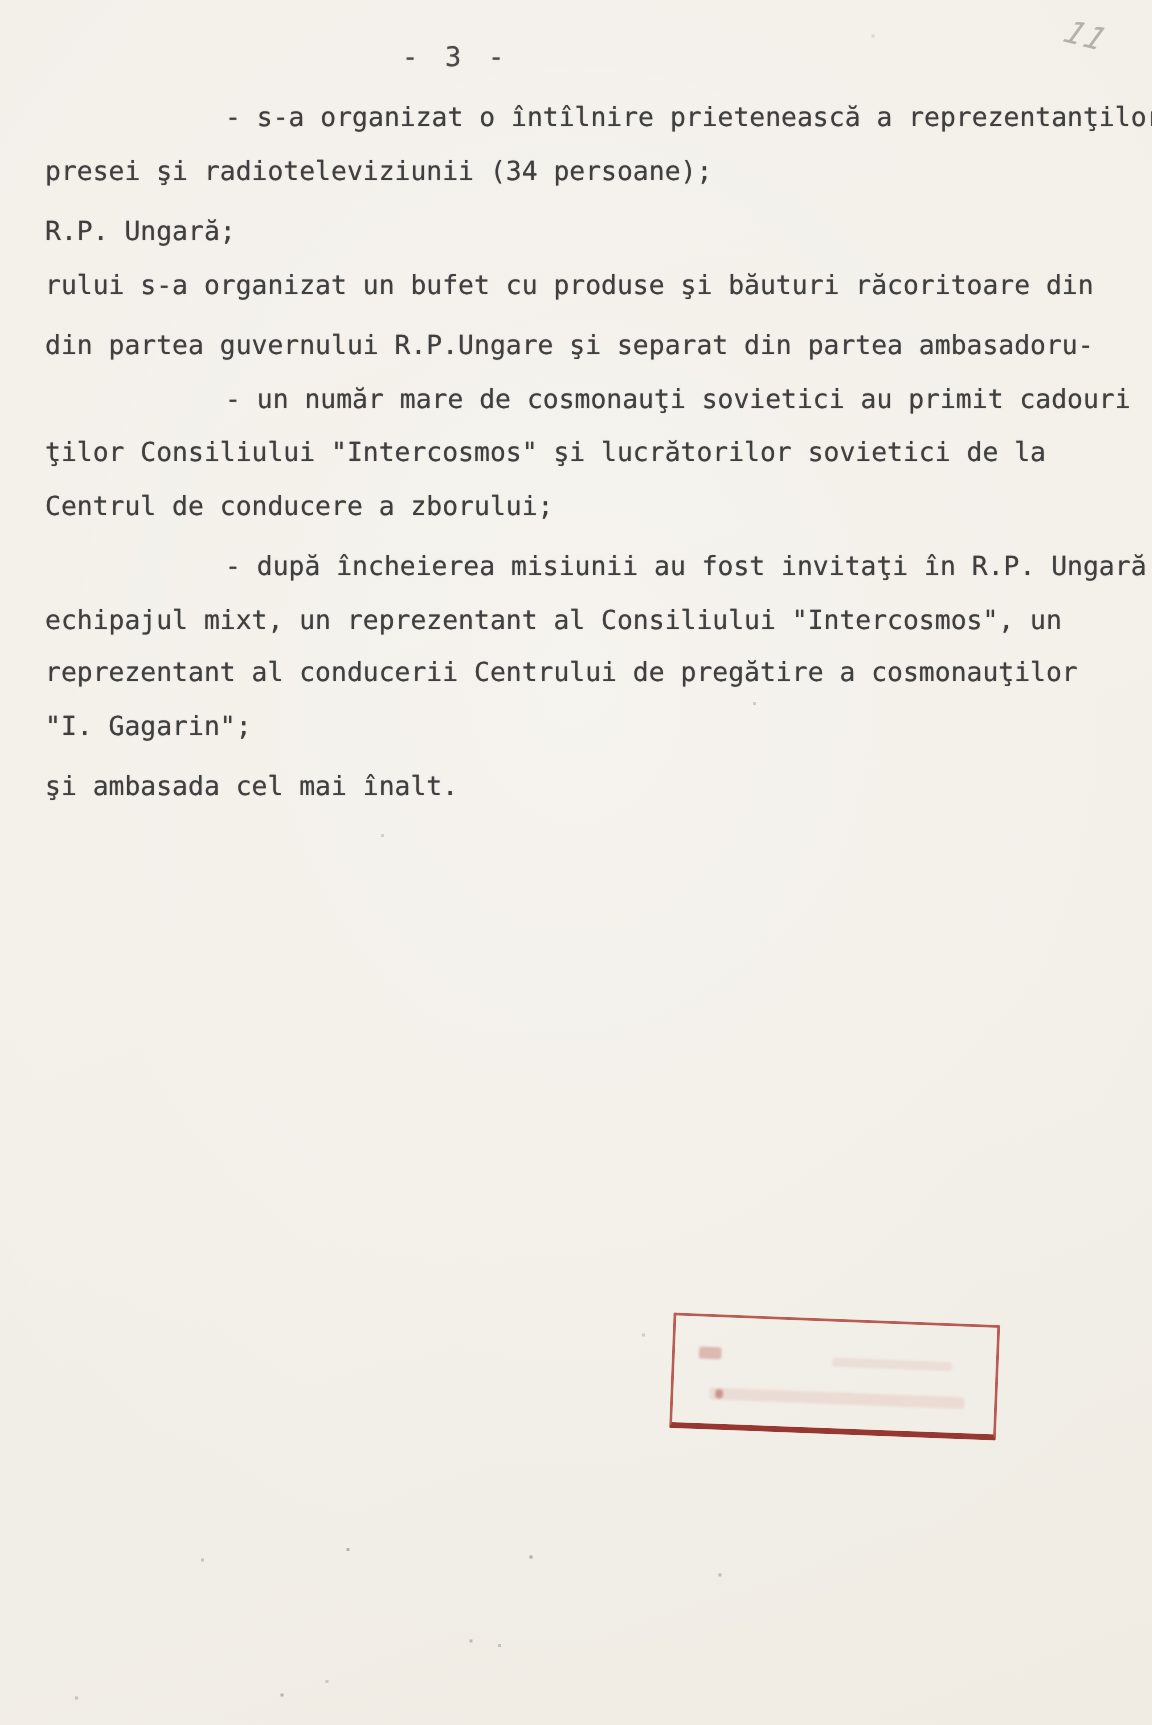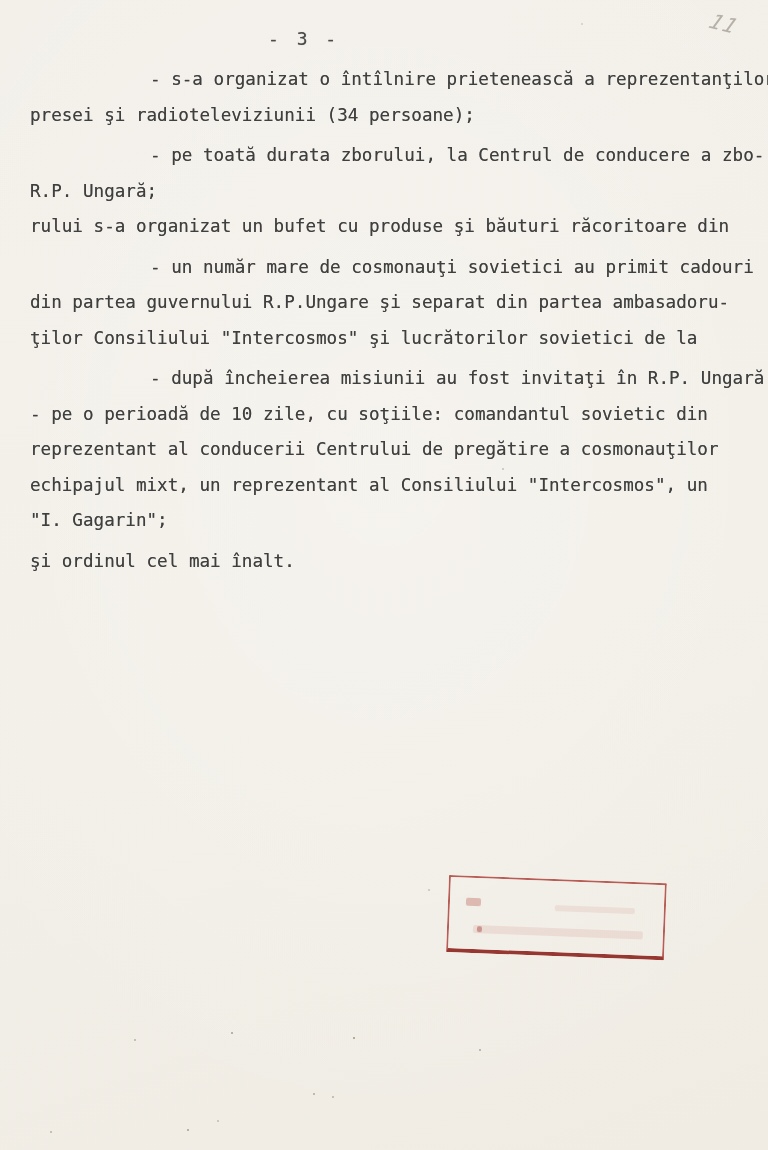--- a/index.html
+++ b/index.html
@@ -113,38 +113,37 @@
   <div class="handwritten-note">11</div>
 
   <div class="doc-body">
       <div class="paragraph">
         <div class="line first">- s-a organizat o întîlnire prietenească a reprezentanţilor</div>
         <div class="line">presei şi radioteleviziunii (34 persoane);</div>
       </div>
       <div class="paragraph">
       </div>
       <div class="paragraph">
-        <div class="line first">- pe toată durata zborului, la Centrul de conducere a zbo-</div>
         <div class="line">R.P. Ungară;</div>
         <div class="line">rului s-a organizat un bufet cu produse şi băuturi răcoritoare din</div>
       </div>
       <div class="paragraph">
+        <div class="line">din partea guvernului R.P.Ungare şi separat din partea ambasadoru-</div>
         <div class="line first">- un număr mare de cosmonauţi sovietici au primit cadouri</div>
-        <div class="line">din partea guvernului R.P.Ungare şi separat din partea ambasadoru-</div>
         <div class="line">ţilor Consiliului "Intercosmos" şi lucrătorilor sovietici de la</div>
+        <div class="line">Centrul de conducere a zborului;</div>
       </div>
       <div class="paragraph">
         <div class="line first">- după încheierea misiunii au fost invitaţi în R.P. Ungară</div>
-        <div class="line">- pe o perioadă de 10 zile, cu soţiile: comandantul sovietic din</div>
+        <div class="line">echipajul mixt, un reprezentant al Consiliului "Intercosmos", un</div>
         <div class="line">reprezentant al conducerii Centrului de pregătire a cosmonauţilor</div>
-        <div class="line">echipajul mixt, un reprezentant al Consiliului "Intercosmos", un</div>
         <div class="line">"I. Gagarin";</div>
       </div>
       <div class="paragraph">
-        <div class="line">şi ordinul cel mai înalt.</div>
+        <div class="line">şi ambasada cel mai înalt.</div>
       </div>
     </div>
 
   <div class="stamp">
     <div class="stamp-smudge smudge-1"></div>
     <div class="stamp-smudge smudge-2"></div>
     <div class="stamp-smudge smudge-3"></div>
     <div class="stamp-smudge smudge-4"></div>
   </div>
 

